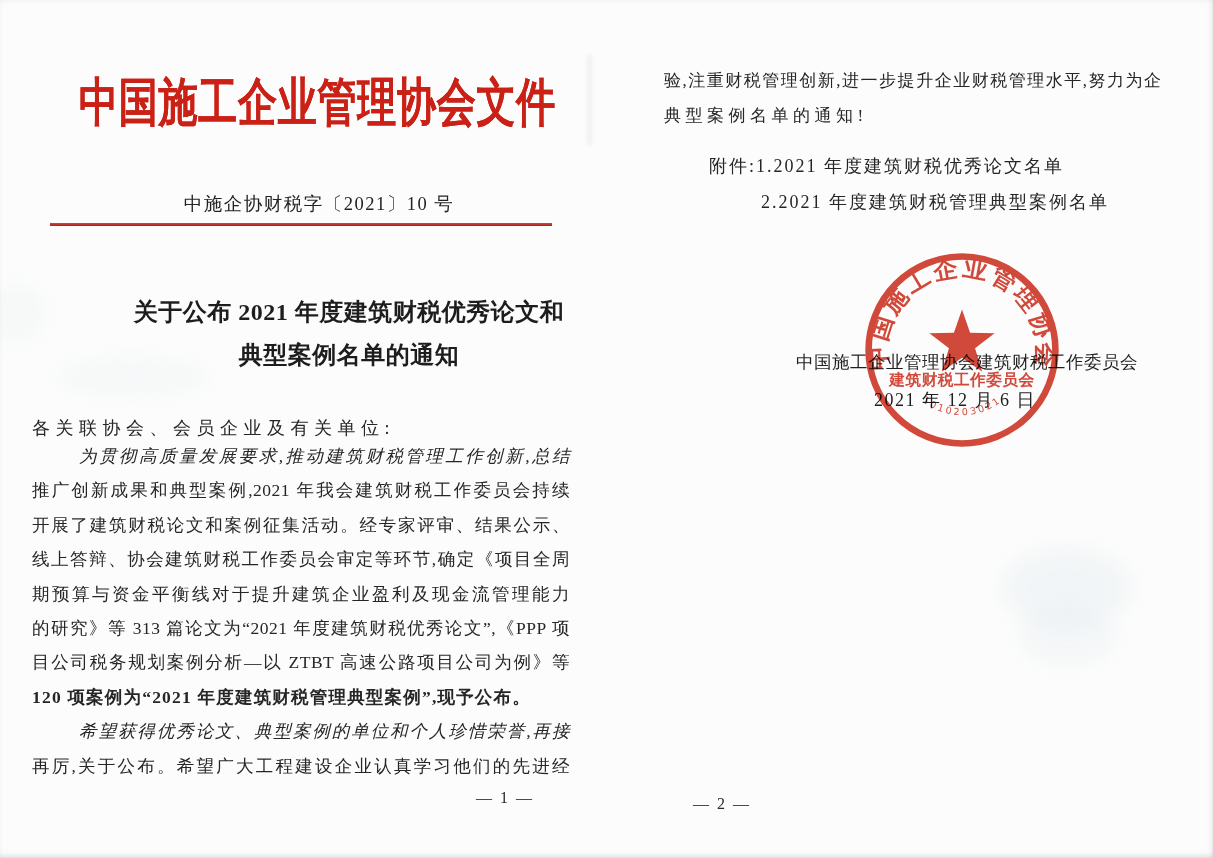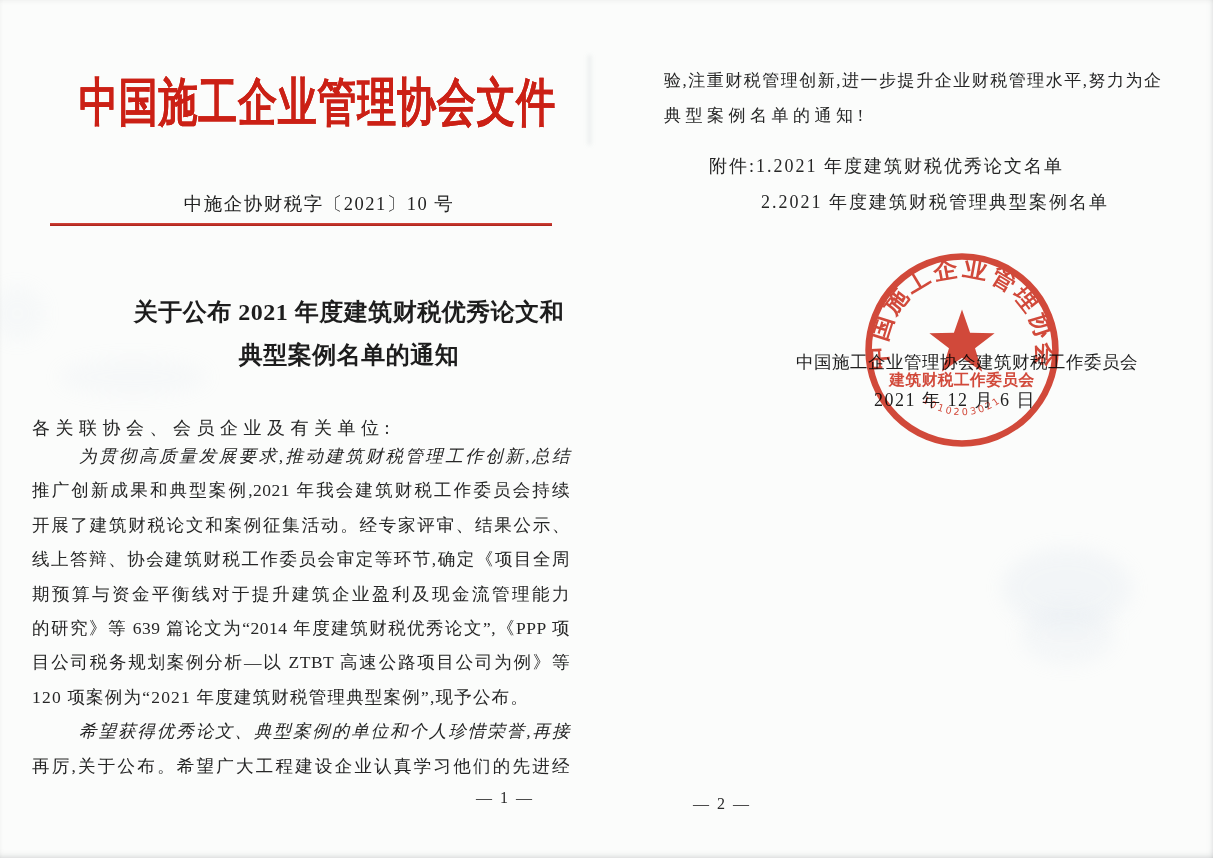--- a/index.html
+++ b/index.html
@@ -26,21 +26,21 @@
   .red-rule{position:absolute;left:50px;top:223px;width:502px;height:3px;
     background:linear-gradient(to bottom,#d4473c,#a81f18);}
   .notice-title{position:absolute;left:0;width:606px;text-align:center;
     font-size:24px;font-weight:bold;letter-spacing:.5px;color:#1d1d1d;margin-left:46px;}
   .t1{top:296px;} .t2{top:339px;}
   .salutation{position:absolute;left:32px;top:416px;font-size:18px;letter-spacing:5.5px;white-space:nowrap;}
   .body-block{position:absolute;left:32px;top:439px;width:538px;}
   .bl{height:34.4px;line-height:34.4px;font-size:17.5px;
     text-align:justify;text-align-last:justify;letter-spacing:.5px;}
   .bl.indent{text-indent:47px;font-style:italic;}
-  .bl.noj{text-align-last:left;letter-spacing:1.2px;}
+  .bl.noj{text-align-last:left;letter-spacing:1.2px;font-weight:bold;}
   .pagenum{position:absolute;font-size:16px;letter-spacing:2px;color:#2a2a2a;width:120px;text-align:center;}
   .pn1{left:445px;top:789px;} .pn2{left:662px;top:795px;}
 
   
   .r-line{position:absolute;left:664px;width:497px;font-size:17px;line-height:34px;
     text-align:justify;text-align-last:justify;}
   .rl1{top:64px;}
   .rl2{top:99px;text-align-last:left;letter-spacing:4.5px;}
   .att{position:absolute;font-size:18px;letter-spacing:2px;white-space:nowrap;}
   .att1{left:709px;top:154px;} .att2{left:761px;top:190px;}
@@ -66,21 +66,21 @@
   <div class="notice-title t1">关于公布 2021 年度建筑财税优秀论文和</div>
   <div class="notice-title t2">典型案例名单的通知</div>
   <div class="salutation">各关联协会、会员企业及有关单位:</div>
 
   <div class="body-block">
     <div class="bl indent">为贯彻高质量发展要求,推动建筑财税管理工作创新,总结</div>
     <div class="bl">推广创新成果和典型案例,2021 年我会建筑财税工作委员会持续</div>
     <div class="bl">开展了建筑财税论文和案例征集活动。经专家评审、结果公示、</div>
     <div class="bl">线上答辩、协会建筑财税工作委员会审定等环节,确定《项目全周</div>
     <div class="bl">期预算与资金平衡线对于提升建筑企业盈利及现金流管理能力</div>
-    <div class="bl">的研究》等 639 篇论文为“2014 年度建筑财税优秀论文”,《PPP 项</div>
+    <div class="bl">的研究》等 313 篇论文为“2021 年度建筑财税优秀论文”,《PPP 项</div>
     <div class="bl">目公司税务规划案例分析—以 ZTBT 高速公路项目公司为例》等</div>
     <div class="bl noj">120 项案例为“2021 年度建筑财税管理典型案例”,现予公布。</div>
     <div class="bl indent">希望获得优秀论文、典型案例的单位和个人珍惜荣誉,再接</div>
     <div class="bl">再厉,关于公布。希望广大工程建设企业认真学习他们的先进经</div>
   </div>
 
   <div class="pagenum pn1">— 1 —</div>
 </div>
 
 <div>

